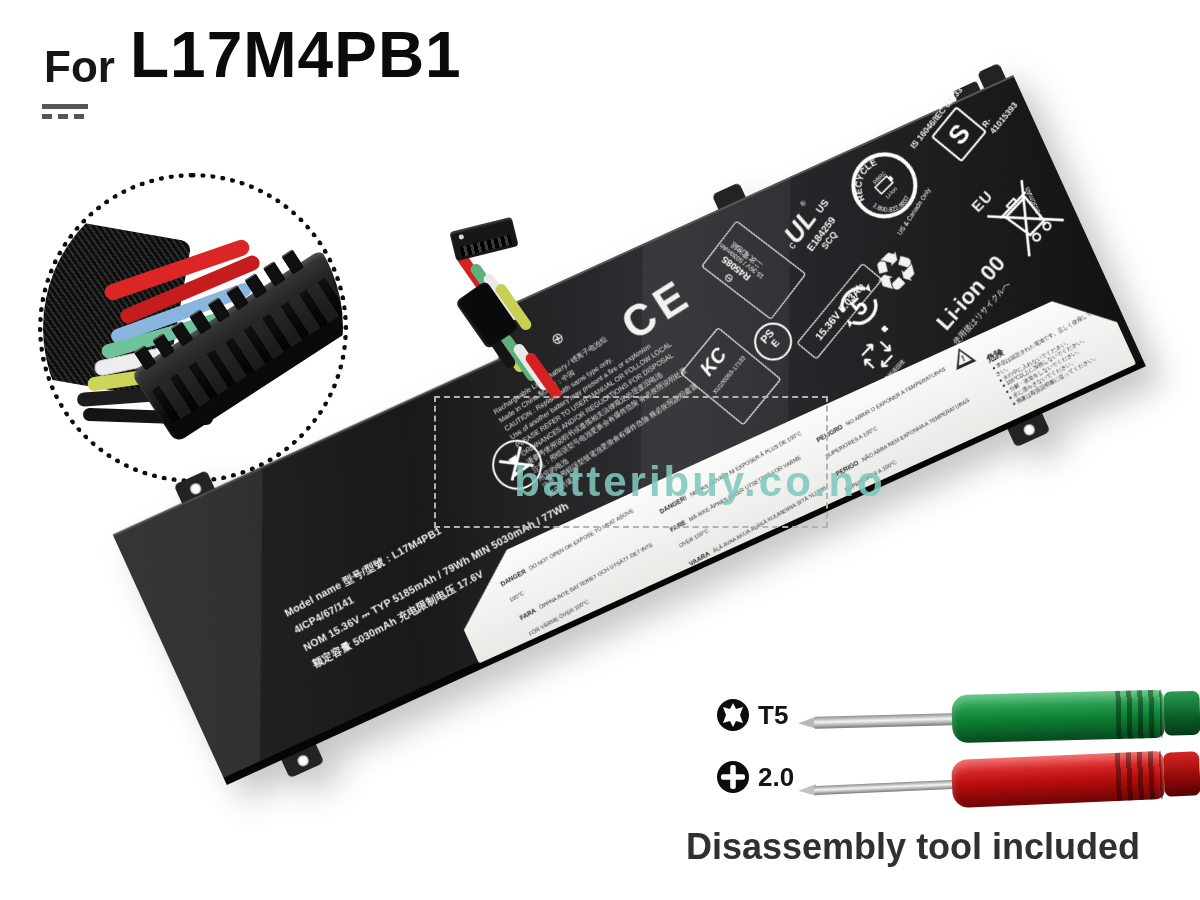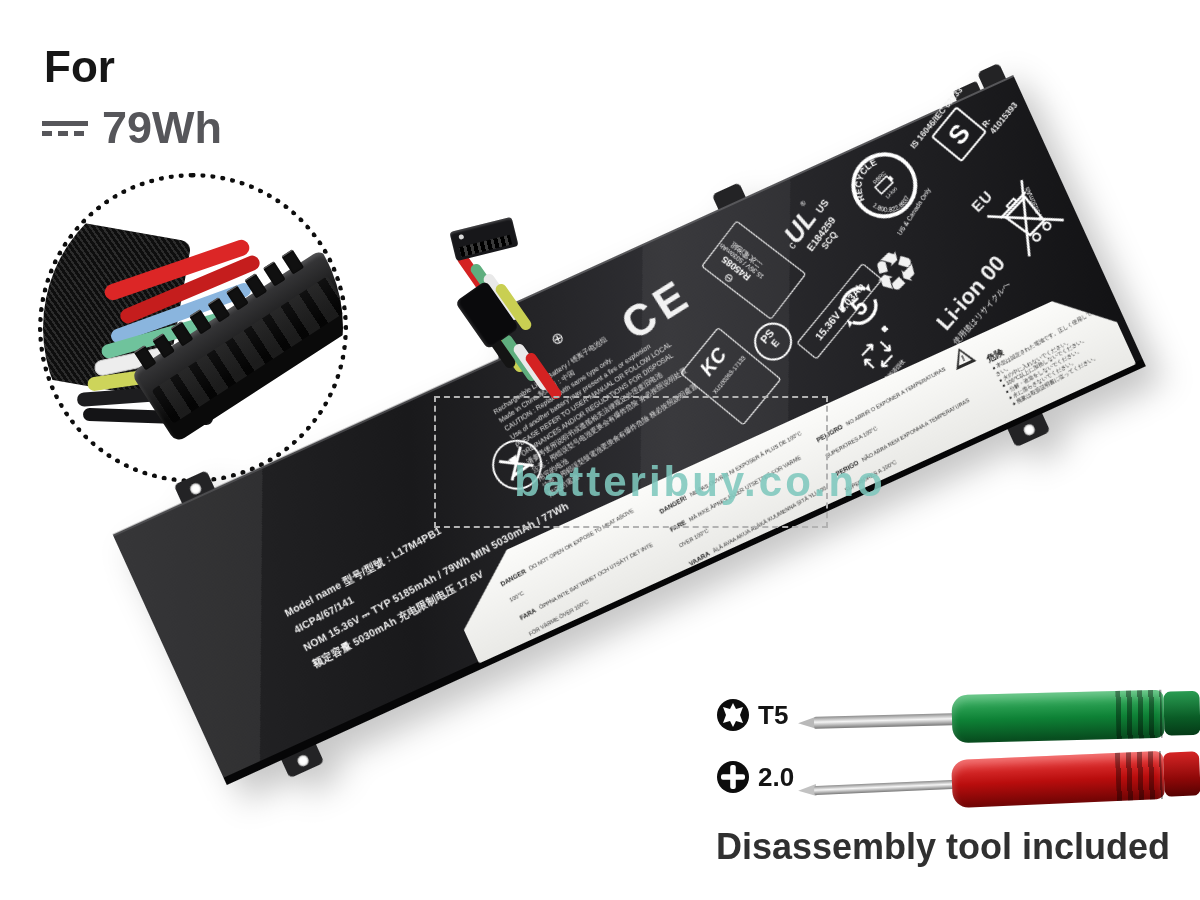--- a/index.html
+++ b/index.html
@@ -73,34 +73,34 @@
   .tool-ic{width:34px;height:34px;}
   #t5-label,#ph-label{font-size:26px;font-weight:800;color:#141414;}
   .driver{position:absolute;width:405px;height:64px;}
   .shaft{position:absolute;left:16px;top:26px;width:140px;height:12px;border-radius:2px;
          background:linear-gradient(180deg,#8e8e8e,#f4f4f4 45%,#777);}
   .tip{position:absolute;left:0;top:26px;width:0;height:0;border-top:6px solid transparent;border-bottom:6px solid transparent;border-right:18px solid #b9b9b9;}
   .handle{position:absolute;left:154px;top:8px;width:212px;height:48px;border-radius:16px 8px 8px 16px;}
   .ribs{position:absolute;left:318px;top:8px;width:46px;height:48px;
         background:repeating-linear-gradient(90deg,rgba(0,0,0,.38) 0 5px,transparent 5px 11px);}
   .butt{position:absolute;left:366px;top:10px;width:36px;height:44px;border-radius:7px;}
-  #caption{left:686px;top:826px;width:514px;text-align:center;font-size:36px;font-weight:800;color:#303030;z-index:12;}
+  #caption{left:686px;top:826px;width:514px;font-size:36px;font-weight:800;color:#303030;z-index:12;}
 </style>
 </head>
 <body>
 
 <div id="stage">
 
   <div class="abs" id="hdr-prefix">For</div>
+  <div class="abs" id="hdr-model">L17M4PB1</div>
   <div class="abs" id="hdr-spec">
     <span class="dc">
         <span class="bar"></span>
         <span class="dash"></span>
       </span>
-    <span>79Wh</span>
   </div>
 
   <div class="abs" id="callout">
     <div class="abs sleeve"></div>
     <div class="abs wire" style="left:58px;top:84px;width:152px;height:16px;transform:rotate(-19deg);background:#dc2626;"></div>
     <div class="abs wire" style="left:72px;top:104px;width:150px;height:15px;transform:rotate(-23deg);background:#c51d1d;"></div>
     <div class="abs wire" style="left:64px;top:128px;width:148px;height:14px;transform:rotate(-20deg);background:#8ab5de;"></div>
     <div class="abs wire" style="left:56px;top:148px;width:146px;height:14px;transform:rotate(-16deg);background:#6fc39c;"></div>
     <div class="abs wire" style="left:50px;top:168px;width:146px;height:14px;transform:rotate(-12deg);background:#ededed;border:1px solid #cfcfcf;"></div>
     <div class="abs wire" style="left:44px;top:190px;width:142px;height:14px;transform:rotate(-8deg);background:#cdd45a;"></div>

